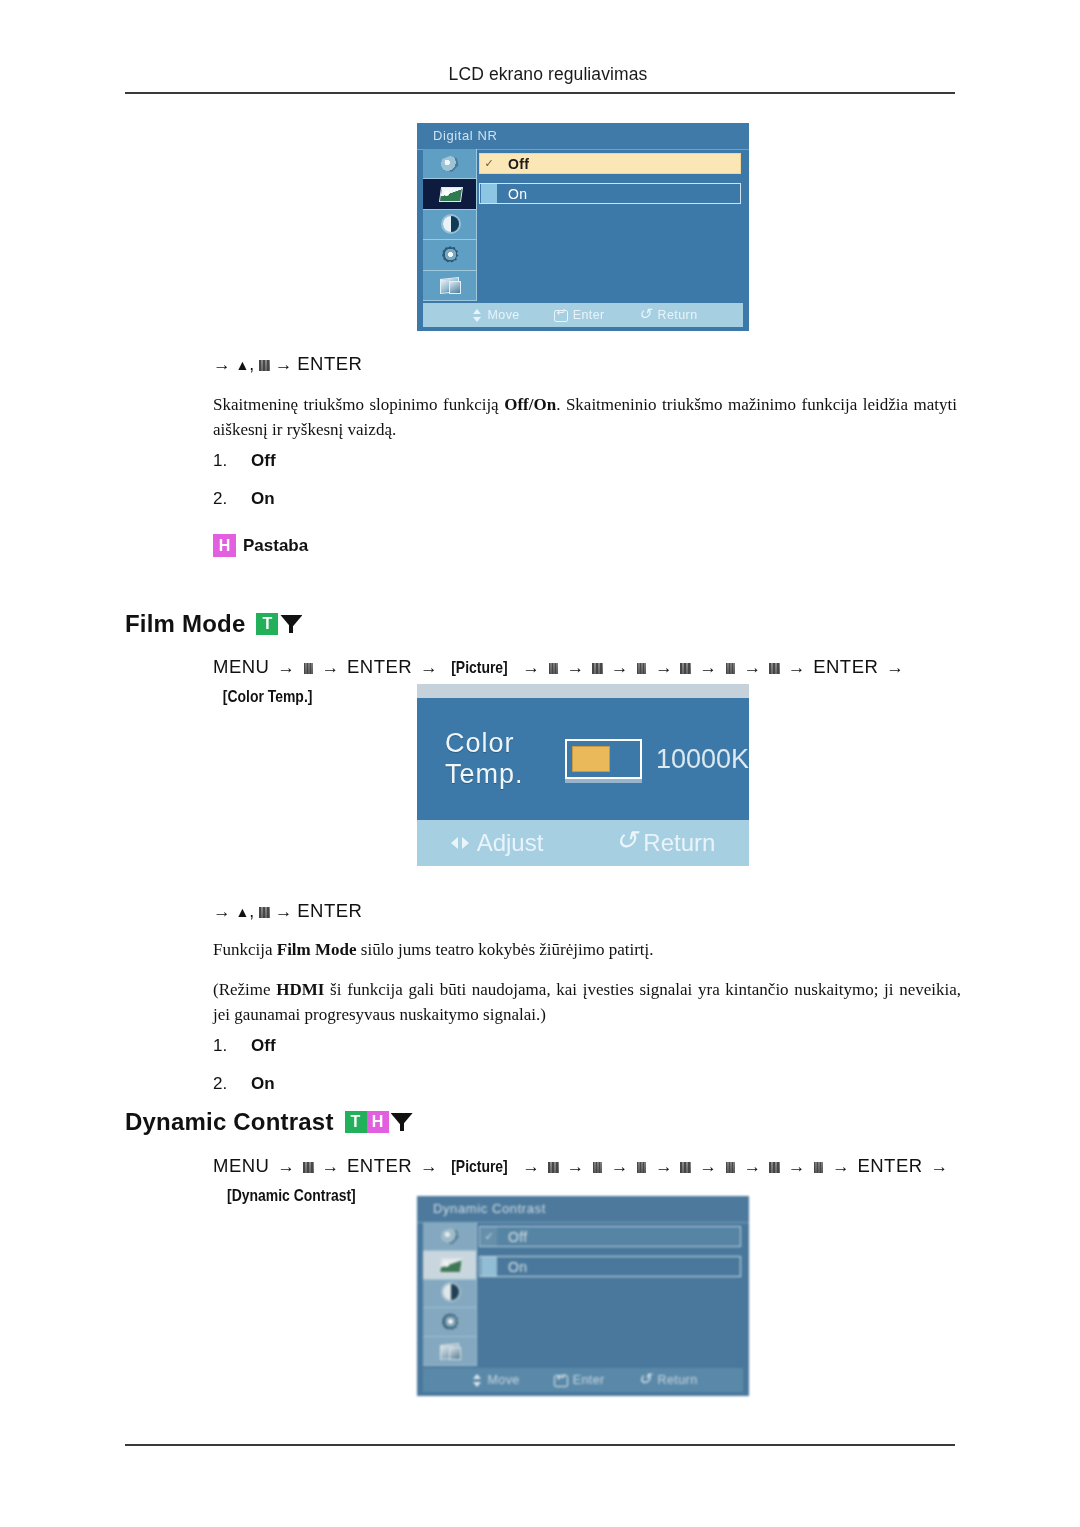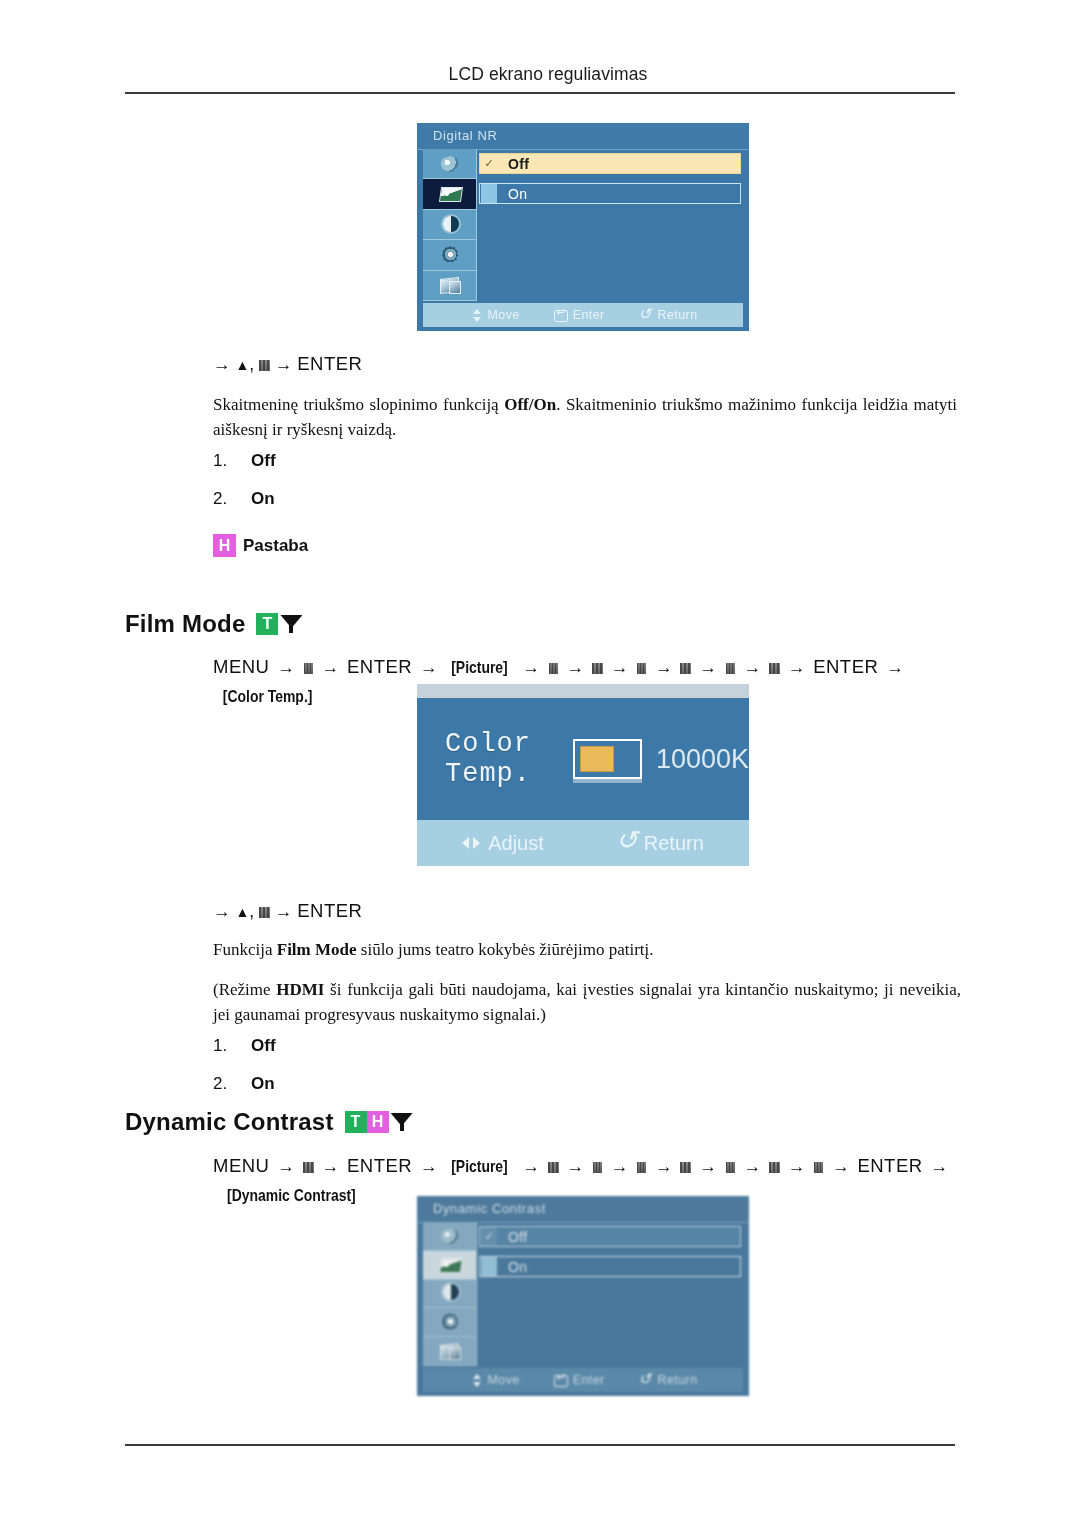--- a/index.html
+++ b/index.html
@@ -383,21 +383,21 @@
     left: 0; right: 0; top: 14px; bottom: 46px;
     display: flex;
     align-items: center;
     padding-left: 28px;
     box-sizing: border-box;
   }
   .ct-label {
     font-size: 27px;
     color: #eef6fb;
     letter-spacing: 1px;
-    font-family: Liberation Mono, monospace;
+    font-family: Liberation Sans, sans-serif;
     text-shadow: 0 1px 1px rgba(0,0,0,.25);
   }
   .ct-track {
     margin-left: 26px;
     width: 124px;
     height: 40px;
     border: 2px solid #ffffff;
     background: #3d79a8;
     box-sizing: border-box;
     position: relative;
@@ -420,21 +420,21 @@
   }
   .ct-foot {
     position: absolute;
     left: 0; right: 0; bottom: 0;
     height: 46px;
     background: #a7cfe2;
     display: flex;
     align-items: center;
     justify-content: center;
     gap: 72px;
-    font-size: 20px;
+    font-size: 24px;
     color: #e9f4fa;
     font-family: "Liberation Sans Narrow", "Liberation Sans", sans-serif;
     text-align: center;
   }
   .ct-foot span.it { display:flex; align-items:center; gap:8px; }
   .fico-lr {
     display:inline-block; width:18px; height:18px; position:relative;
   }
   .fico-lr::before {
     content:"";

